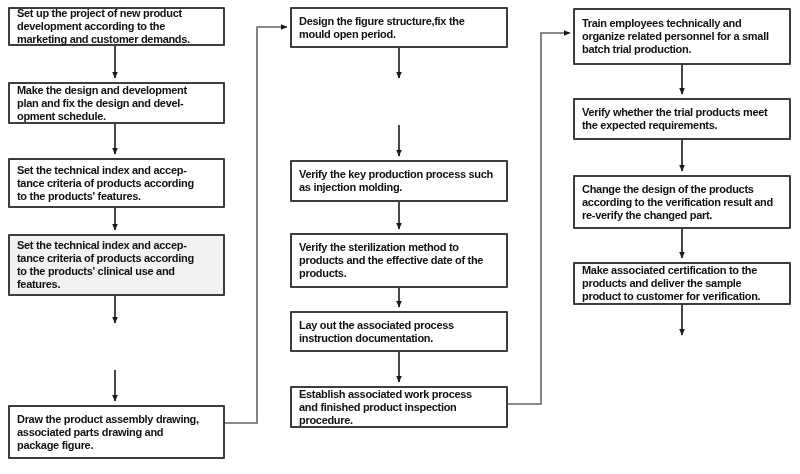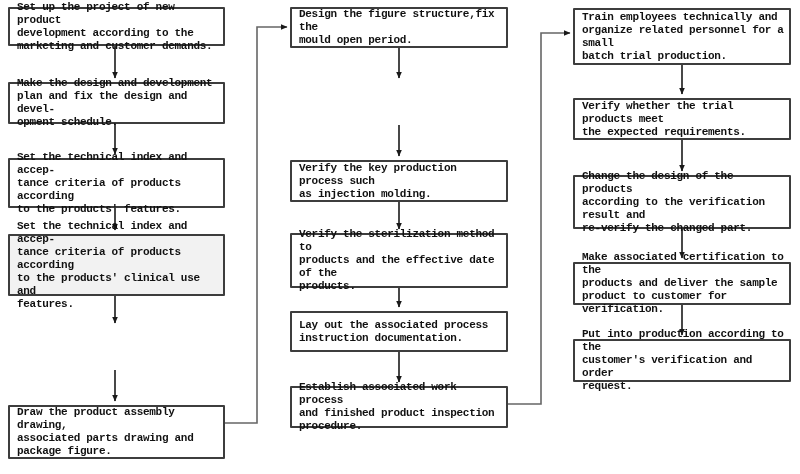--- a/index.html
+++ b/index.html
@@ -15,21 +15,20 @@
   body{
     width:800px;height:474px;
     background:var(--bg);
     font-family:"Liberation Sans", sans-serif;
     overflow:hidden;
   }
   .canvas{
     position:relative;
     width:712px;height:474px;
     background:var(--bg);
-    font-family:Liberation Mono, monospace;
   }
   .connector-layer{
     position:absolute;left:0;top:0;width:800px;height:474px;
   }
   .box{
     position:absolute;
     box-sizing:border-box;
     border:2px solid var(--box-border);
     background:var(--box-fill);
     display:flex;
@@ -152,19 +151,14 @@
   <div class="box" style="left:573px;top:175px;width:218px;height:54px">
     <span class="box-text">Change the design of the products
 according to the verification result and
 re-verify the changed part.</span>
   </div>
   <div class="box" style="left:573px;top:262px;width:218px;height:43px">
     <span class="box-text">Make associated certification to the
 products and deliver the sample
 product to customer for verification.</span>
   </div>
-  <div class="box" style="left:573px;top:339px;width:218px;height:43px">
-    <span class="box-text">Put into production according to the
-customer's verification and order
-request.</span>
-  </div>
 
 </div>
 
 </body></html>

